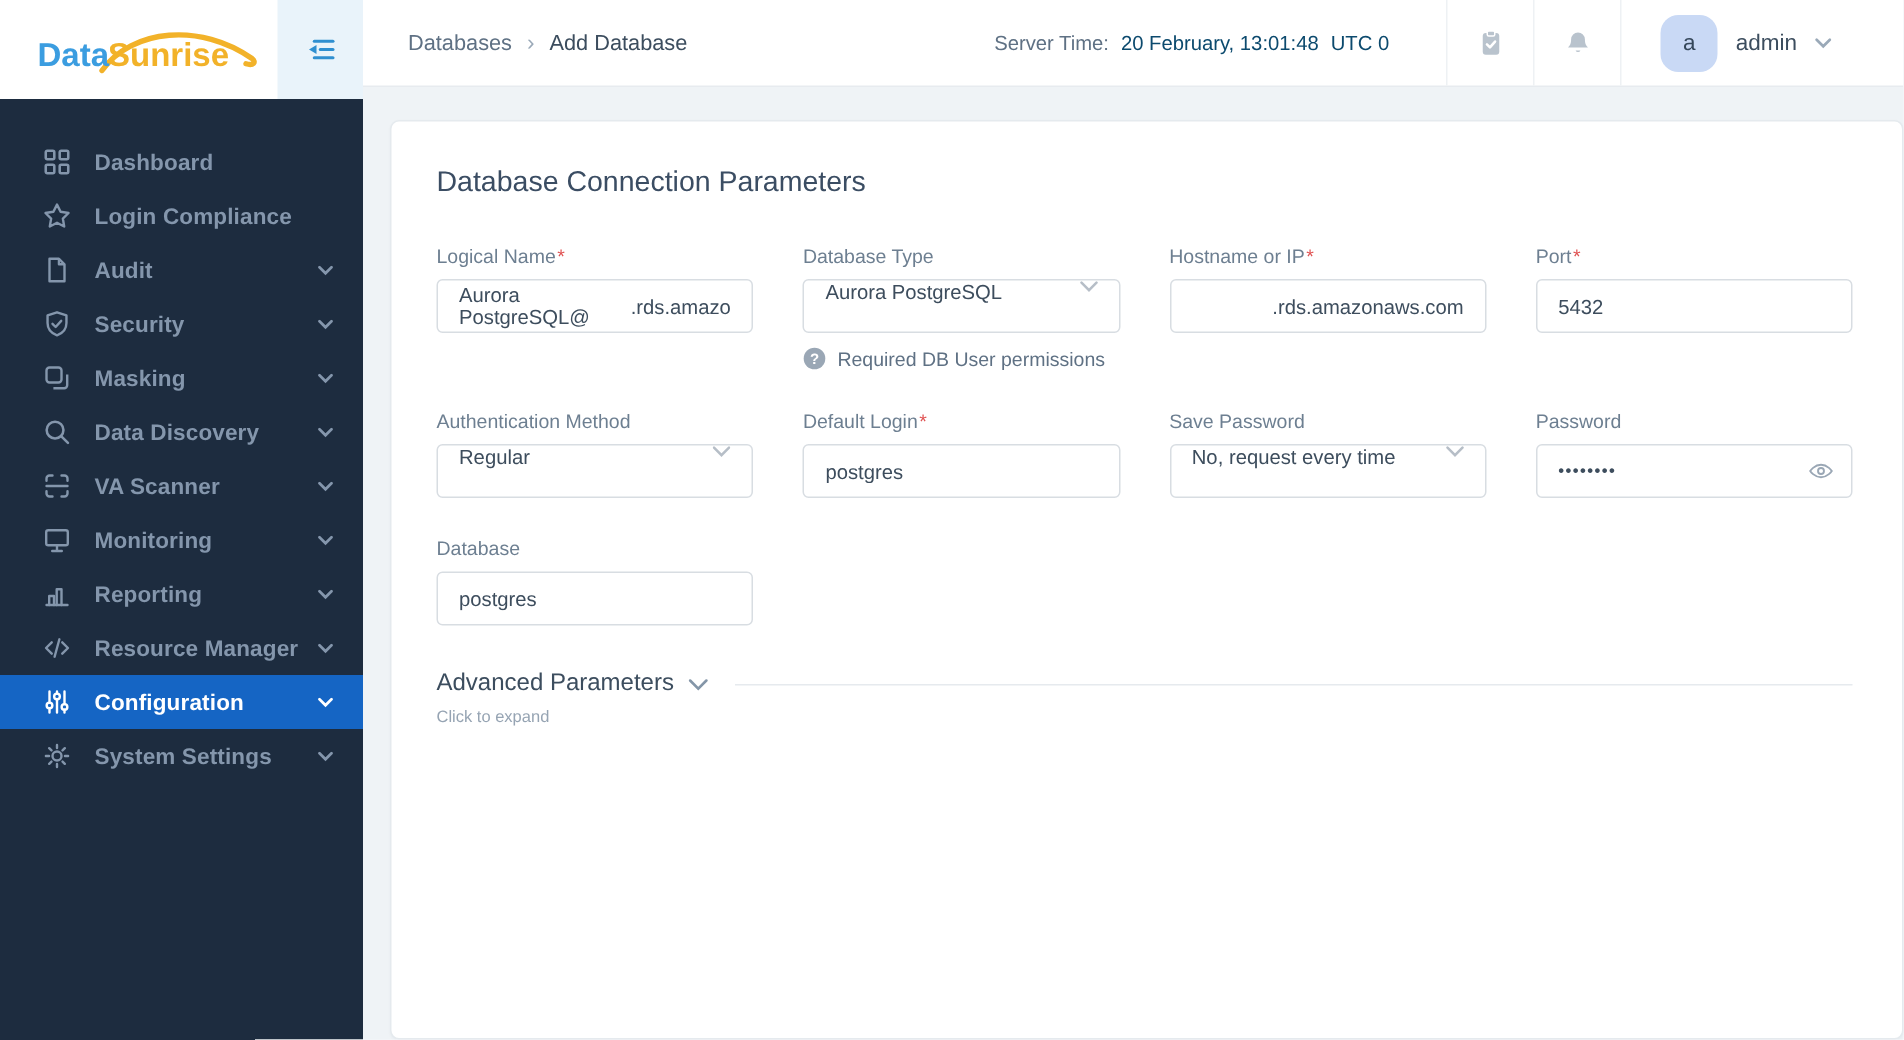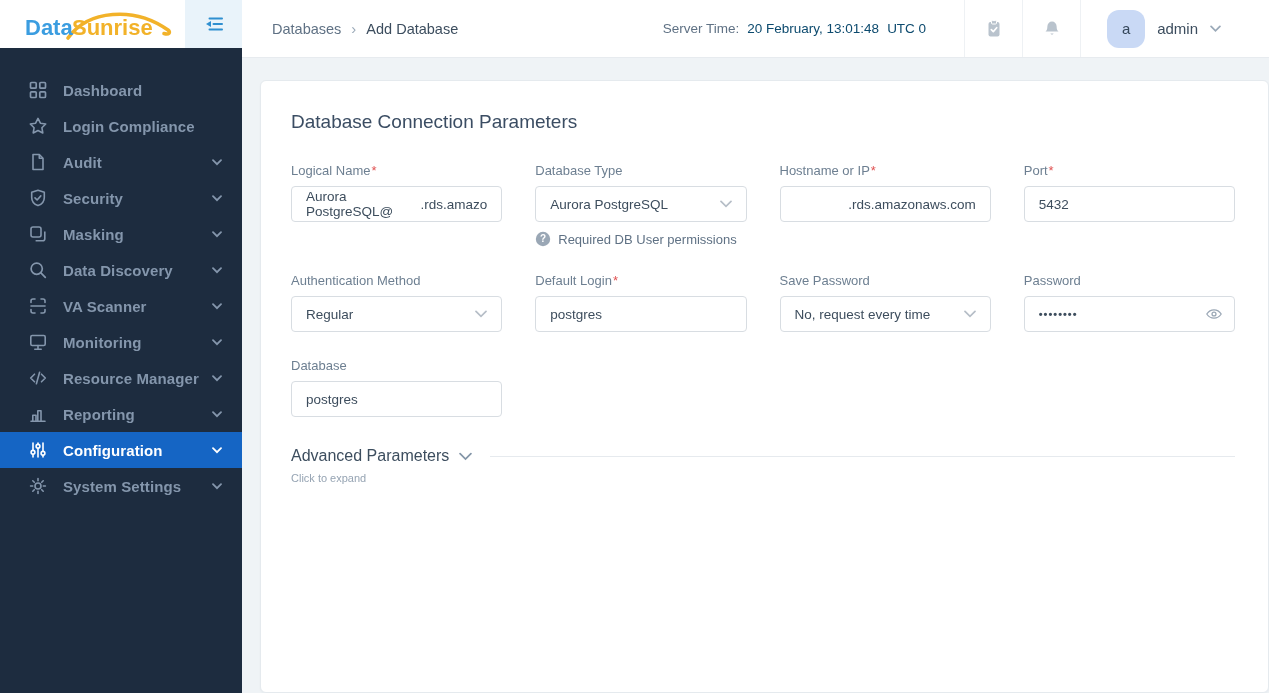--- a/index.html
+++ b/index.html
@@ -3,21 +3,21 @@
 <meta charset="utf-8">
 <style>
   html,body{margin:0;padding:0;width:1269px;height:693px;overflow:hidden;
     font-family:"Liberation Sans",sans-serif;background:#eff3f6;}
   *{box-sizing:border-box;}
 
   .app{display:flex;width:1269px;height:693px;}
 
   
   .sidebar{width:242px;flex:0 0 242px;display:flex;flex-direction:column;background:#1d2c3f;}
-  .logo-row{height:48px;background:#ffffff;display:flex;align-items:stretch;}
+  .logo-row{height:66px;background:#ffffff;display:flex;align-items:stretch;}
   .logo-wrap{flex:1;display:flex;align-items:center;padding-left:22px;}
   .collapse-btn{width:57px;background:#e9f3fa;display:flex;align-items:center;justify-content:center;cursor:pointer;}
   .nav{flex:1;padding-top:24px;}
   .nav-item{height:36px;display:flex;align-items:center;padding:0 20px 0 28px;color:#8496ac;cursor:pointer;}
   .nav-item .nicon{width:20px;height:20px;flex:0 0 20px;margin-right:15px;display:flex;align-items:center;justify-content:center;}
   .nav-item .nlabel{font-size:15px;font-weight:700;letter-spacing:.1px;flex:1;white-space:nowrap;}
   .nav-item .nchev{width:10px;height:7px;}
   .nav-item.active{background:#1565c4;color:#ffffff;}
   .nav-item svg{stroke:currentColor;}
 
@@ -44,21 +44,21 @@
   .fgroup .flabel{font-size:13px;color:#6d7f91;margin-bottom:8px;}
   .req{color:#e05252;margin-left:1px;}
   .control{height:36px;border:1px solid #d8dde2;border-radius:4px;background:#fff;width:100%;
     font-size:13.5px;color:#3d4d5d;font-family:"Liberation Sans",sans-serif;}
   input.control{padding:0 14px;outline:none;}
   .split-input{display:flex;align-items:center;justify-content:space-between;padding:0 14px;}
   .hostname-input{text-align:right;padding-right:74px;}
   .password-wrap{position:relative;}
   .password-wrap input{padding-right:40px;font-size:11px;font-weight:700;letter-spacing:1px;}
   .eye-btn{position:absolute;right:12px;top:9px;cursor:pointer;line-height:0;}
-  .selectbox{display:flex;align-items:center;justify-content:space-between;padding:0 14px;cursor:pointer;gap:20px;}
+  .selectbox{display:flex;align-items:flex-start;justify-content:space-between;padding:0 14px;cursor:pointer;gap:20px;}
   .help-row{display:flex;align-items:center;gap:7px;margin-top:9px;font-size:13px;color:#5f7184;cursor:pointer;}
 
   .adv-row{display:flex;align-items:center;margin-top:30px;max-width:944px;text-align:center;}
   .adv-title{font-size:16px;color:#3c4d5e;cursor:pointer;}
   .adv-chev{margin-left:10px;cursor:pointer;line-height:0;}
   .adv-line{flex:1;height:1px;background:#e6eaee;margin-left:18px;}
   .adv-hint{font-size:11px;color:#96a4b3;margin-top:7px;}
 </style>
 </head>
 <body>
@@ -182,39 +182,39 @@
             </svg>
         </span>
         <span class="nlabel">Monitoring</span>
         <svg class="nchev" viewBox="0 0 10 7" fill="none">
             <path d="M1 1.2l4 4 4-4" stroke-width="1.8" stroke-linecap="round"></path>
           </svg>
       </div>
 
       <div class="nav-item">
         <span class="nicon">
-          <svg width="20" height="20" viewBox="0 0 20 20" fill="none" stroke-width="1.6" stroke-linecap="round" stroke-linejoin="round">
-              <path d="M6.5 6.2L2.7 10l3.8 3.8M13.5 6.2L17.3 10l-3.8 3.8M11.6 4.2L8.4 15.8"></path>
-            </svg>
-        </span>
-        <span class="nlabel">Resource Manager</span>
-        <svg class="nchev" viewBox="0 0 10 7" fill="none">
-            <path d="M1 1.2l4 4 4-4" stroke-width="1.8" stroke-linecap="round"></path>
-          </svg>
-      </div>
-
-      <div class="nav-item">
-        <span class="nicon">
           <svg width="20" height="20" viewBox="0 0 20 20" fill="none" stroke-width="1.6" stroke-linejoin="round" stroke-linecap="round">
               <path d="M3 17.3h14"></path>
               <path d="M4.8 17.3v-6h3.2v6"></path>
               <path d="M9.8 17.3V6.8H13v10.5"></path>
             </svg>
         </span>
         <span class="nlabel">Reporting</span>
+        <svg class="nchev" viewBox="0 0 10 7" fill="none">
+            <path d="M1 1.2l4 4 4-4" stroke-width="1.8" stroke-linecap="round"></path>
+          </svg>
+      </div>
+
+      <div class="nav-item">
+        <span class="nicon">
+          <svg width="20" height="20" viewBox="0 0 20 20" fill="none" stroke-width="1.6" stroke-linecap="round" stroke-linejoin="round">
+              <path d="M6.5 6.2L2.7 10l3.8 3.8M13.5 6.2L17.3 10l-3.8 3.8M11.6 4.2L8.4 15.8"></path>
+            </svg>
+        </span>
+        <span class="nlabel">Resource Manager</span>
         <svg class="nchev" viewBox="0 0 10 7" fill="none">
             <path d="M1 1.2l4 4 4-4" stroke-width="1.8" stroke-linecap="round"></path>
           </svg>
       </div>
 
       <div class="nav-item active">
         <span class="nicon">
           <svg width="20" height="20" viewBox="0 0 20 20" fill="none" stroke-width="1.6" stroke-linecap="round">
               <path d="M5 3v7.3M5 14.2V17"></path>
               <circle cx="5" cy="12.3" r="1.9"></circle>

